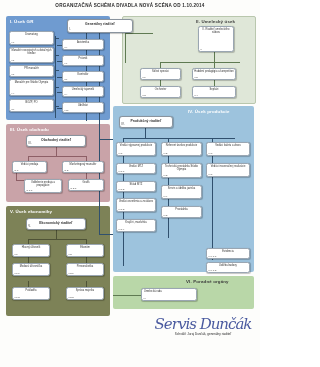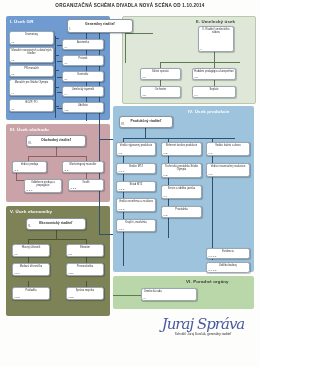--- a/index.html
+++ b/index.html
@@ -316,17 +316,17 @@
     <span class="t">Správa majetku</span>
     <span class="n">V.2.2.</span>
   </div>
 
   <div class="box" style="left:141px;top:288px;width:56px;height:13px;">
     <span class="t" style="text-align:left;padding-left:2px;">Umelecká rada</span>
     <span class="n">VI.</span>
   </div>
 
   <div class="sig-wrap">
-    <div class="sig-glyph">Juraj Správa</div>
+    <div class="sig-glyph">Servis Dunčák</div>
     <div class="sig-txt">Schválil: Juraj Dunčák, generálny riaditeľ</div>
   </div>
 
 </div>
 
 </body></html>

